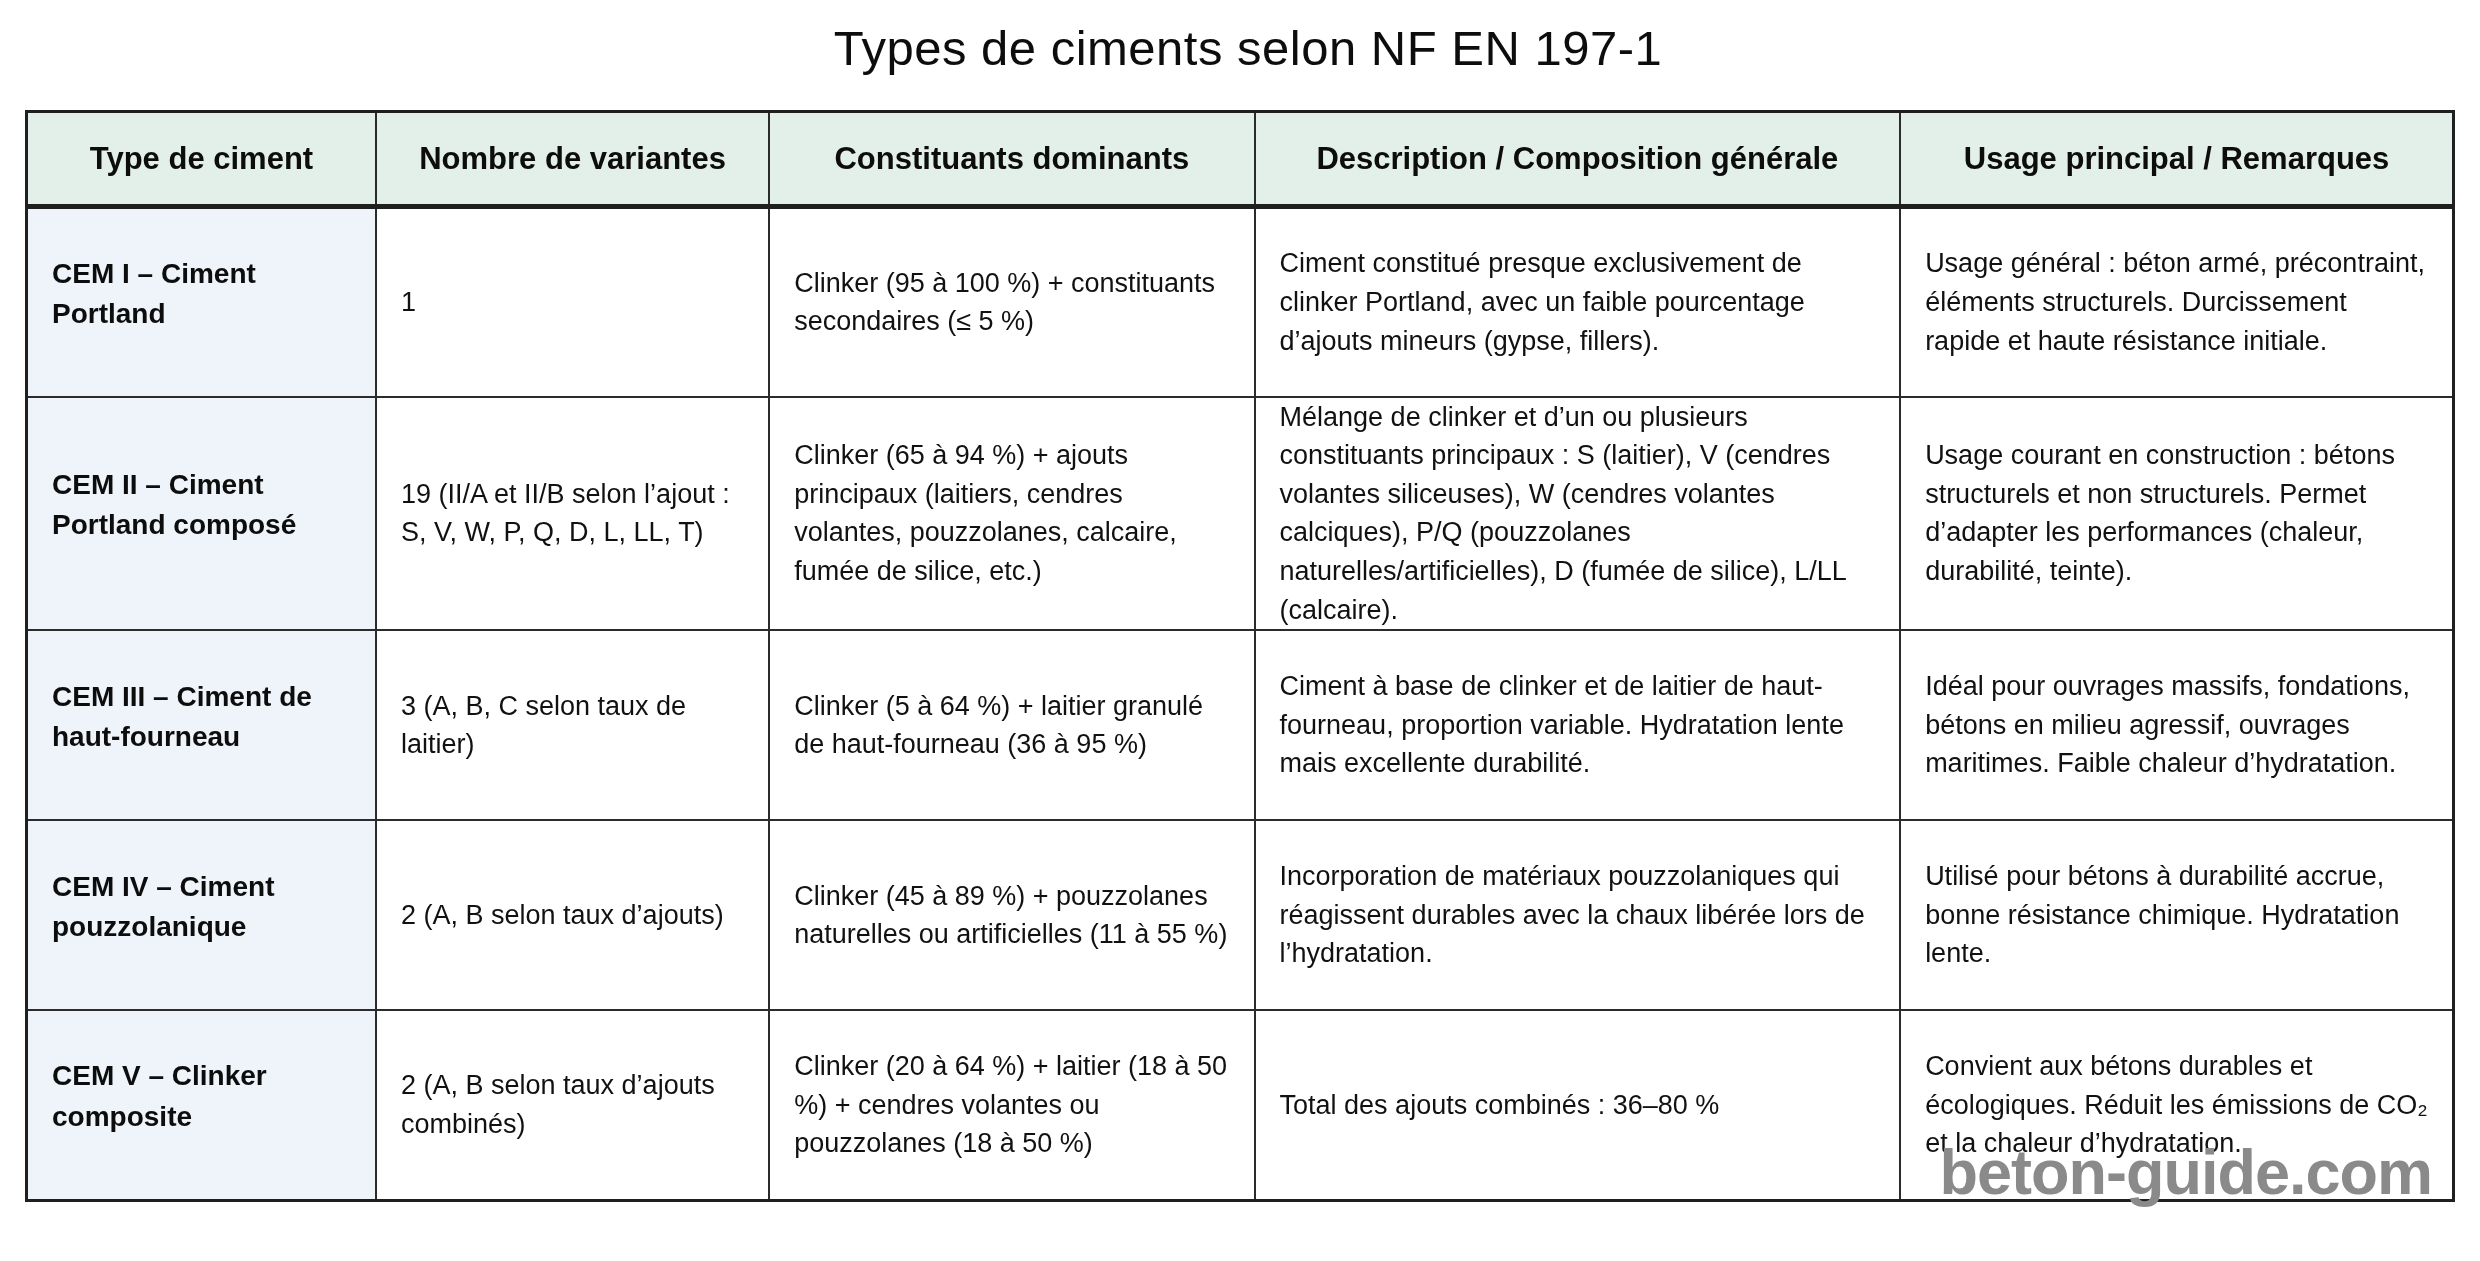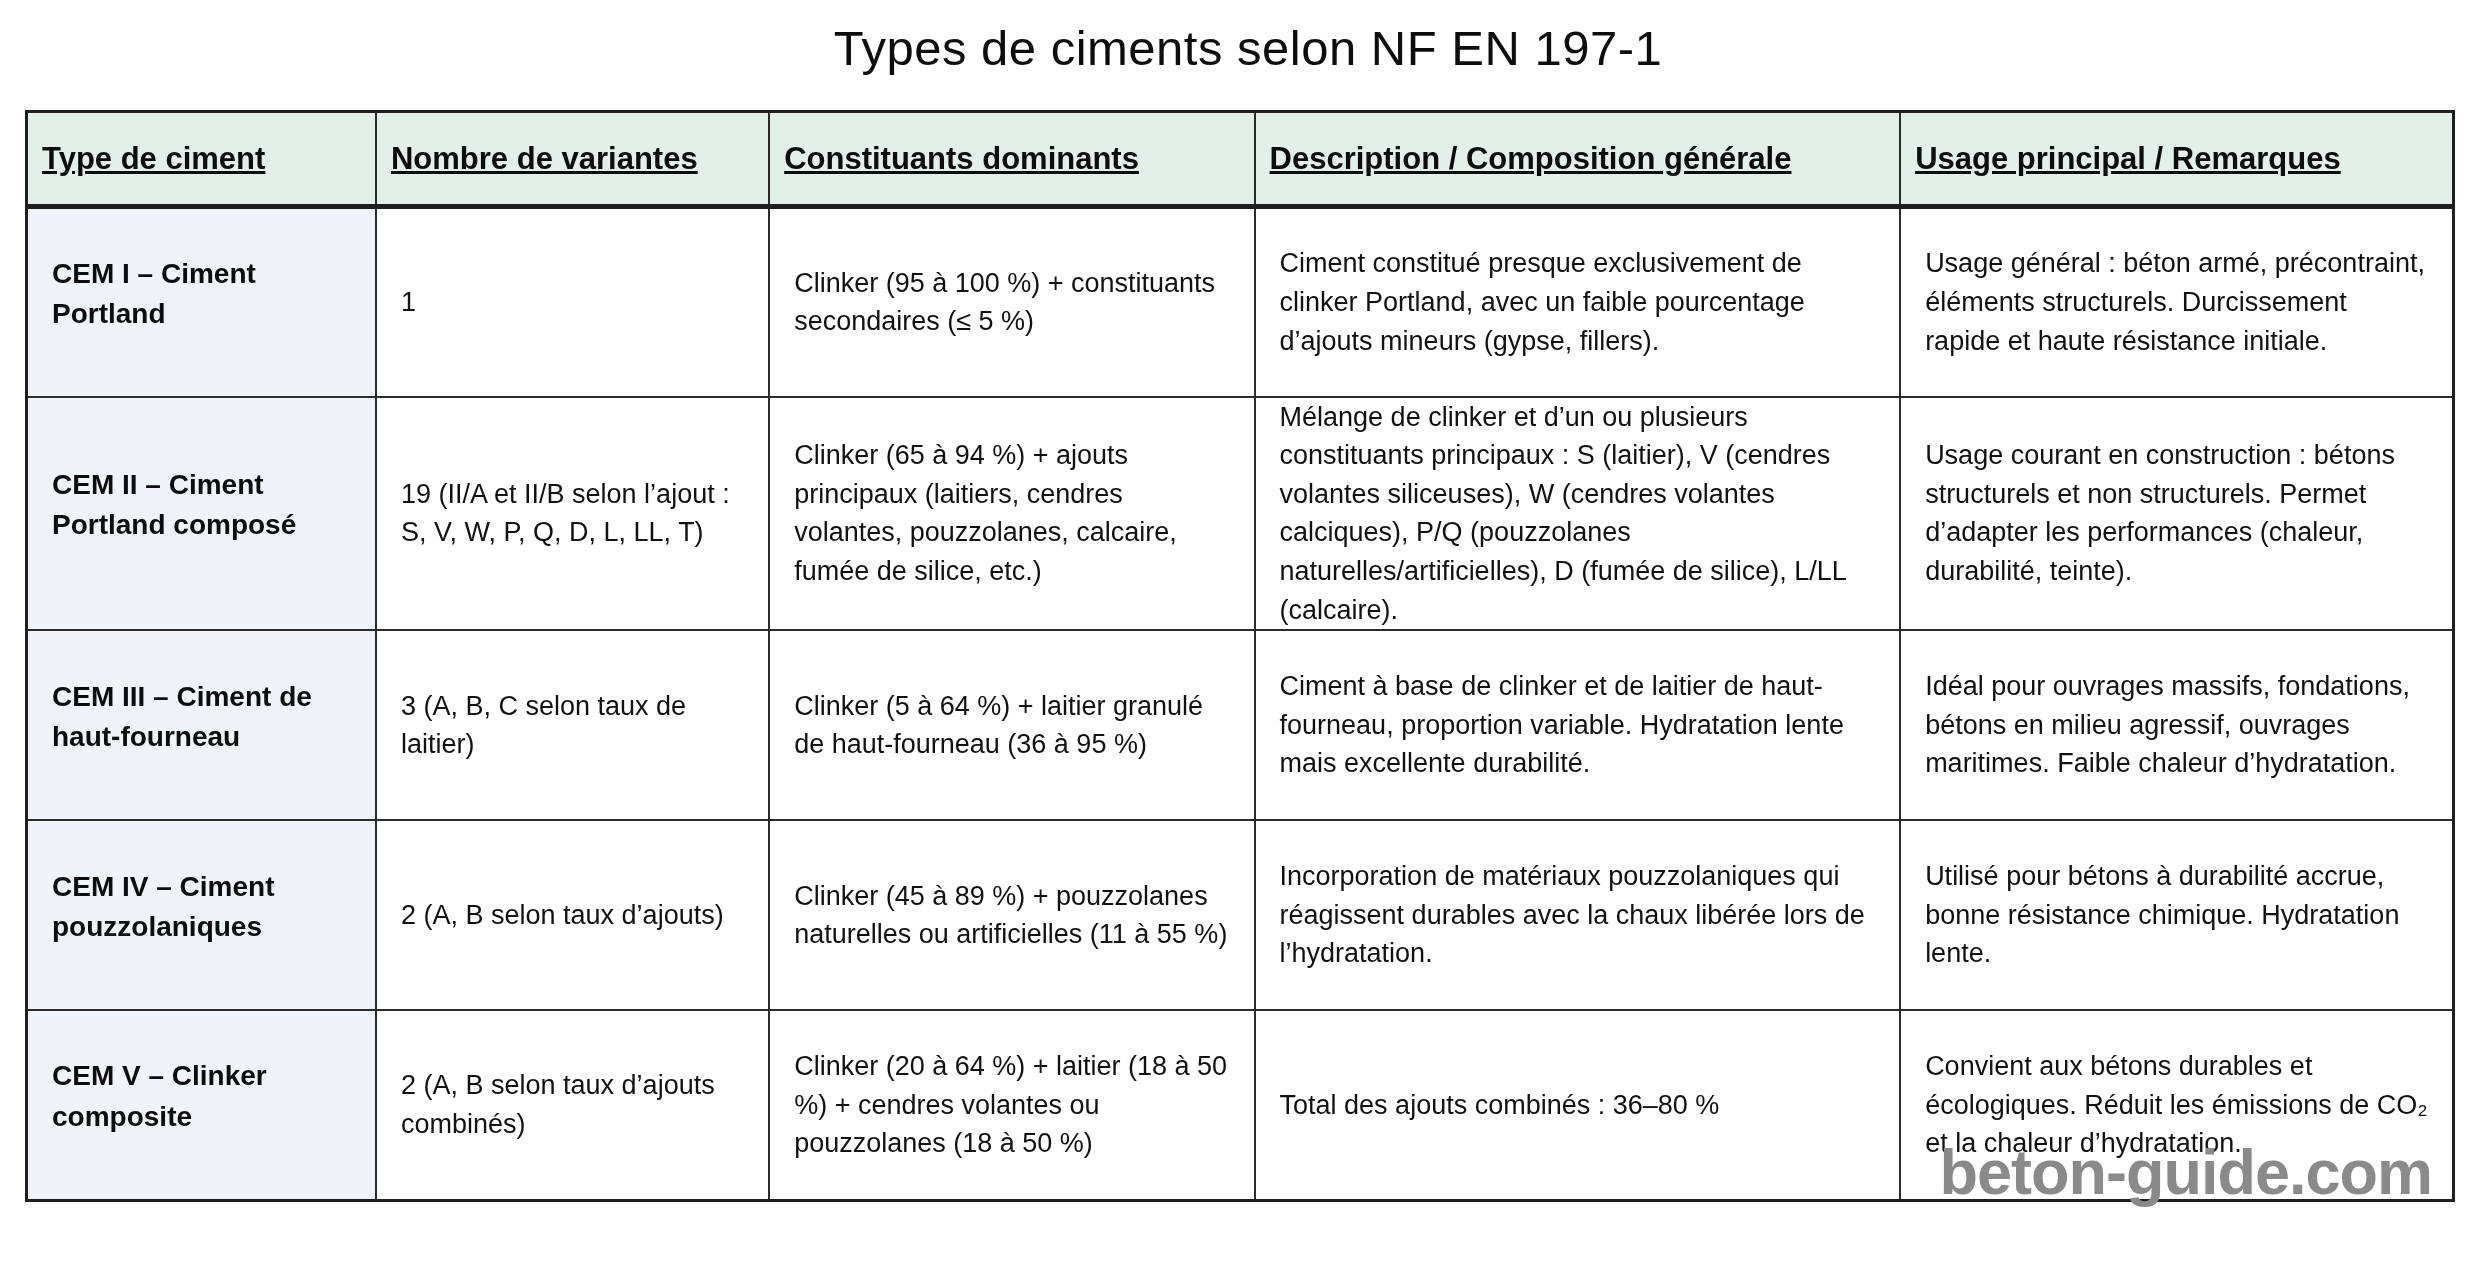--- a/index.html
+++ b/index.html
@@ -40,24 +40,23 @@
     border: 2px solid #2b2b2b;
     vertical-align: middle;
     overflow: hidden;
   }
   .cement-table thead tr { height: 95px; }
   .cement-table thead th {
     background: #e3efe9;
     font-size: 31px;
     font-weight: 700;
     color: #0d0d0d;
-    text-align: left;
+    text-align: center;
     padding: 0 14px;
     border-bottom: 5px solid #1f1f1f;
-    text-decoration: underline;
   }
   .cement-table tbody tr { height: 190px; }
   .cement-table tbody th.rowhead {
     background: #eef4f9;
     text-align: left;
     font-size: 28px;
     font-weight: 700;
     color: #0d0d0d;
     padding: 0 20px 16px 24px;
     line-height: 1.45;
@@ -121,21 +120,21 @@
         <td>Usage courant en construction : bétons structurels et non structurels. Permet d’adapter les performances (chaleur, durabilité, teinte).</td>
       </tr>
       <tr>
         <th class="rowhead">CEM III – Ciment de haut-fourneau</th>
         <td>3 (A, B, C selon taux de laitier)</td>
         <td>Clinker (5 à 64 %) + laitier granulé de haut-fourneau (36 à 95 %)</td>
         <td>Ciment à base de clinker et de laitier de haut-fourneau, proportion variable. Hydratation lente mais excellente durabilité.</td>
         <td>Idéal pour ouvrages massifs, fondations, bétons en milieu agressif, ouvrages maritimes. Faible chaleur d’hydratation.</td>
       </tr>
       <tr>
-        <th class="rowhead">CEM IV – Ciment pouzzolaniques</th>
+        <th class="rowhead">CEM IV – Ciment pouzzolanique</th>
         <td>2 (A, B selon taux d’ajouts)</td>
         <td>Clinker (45 à 89 %) + pouzzolanes naturelles ou artificielles (11 à 55 %)</td>
         <td>Incorporation de matériaux pouzzolaniques qui réagissent durables avec la chaux libérée lors de l’hydratation.</td>
         <td>Utilisé pour bétons à durabilité accrue, bonne résistance chimique. Hydratation lente.</td>
       </tr>
       <tr>
         <th class="rowhead">CEM V – Clinker composite</th>
         <td>2 (A, B selon taux d’ajouts combinés)</td>
         <td>Clinker (20 à 64 %) + laitier (18 à 50 %) + cendres volantes ou pouzzolanes (18 à 50 %)</td>
         <td>Total des ajouts combinés : 36–80 %</td>

